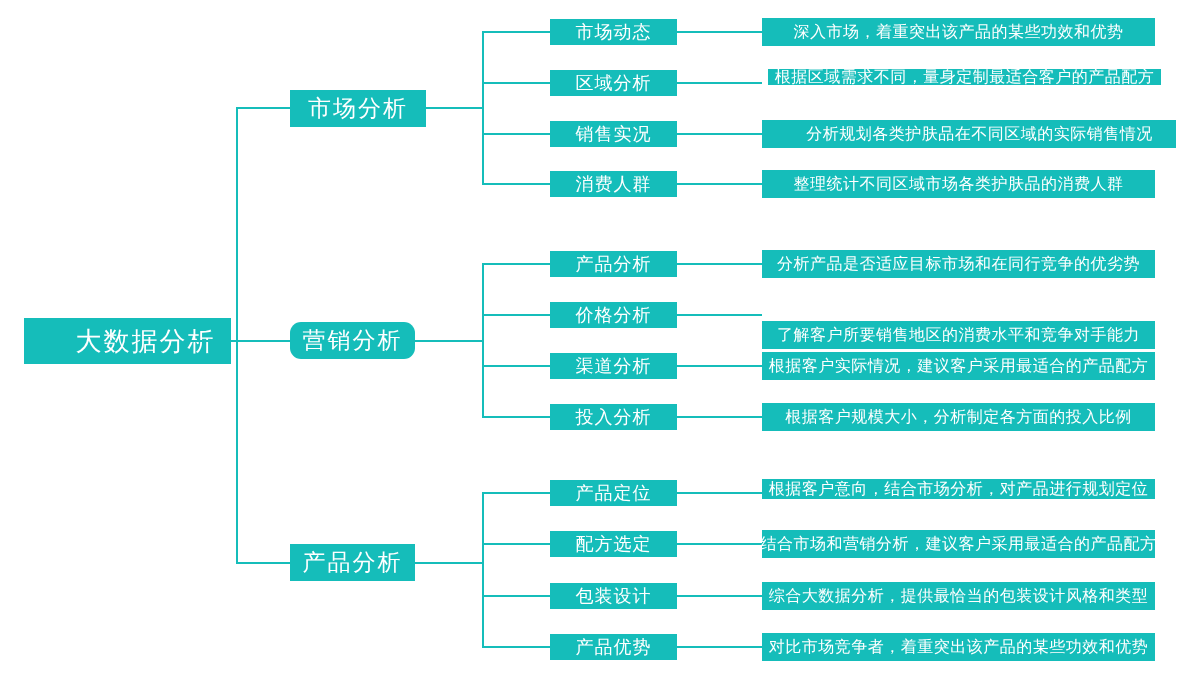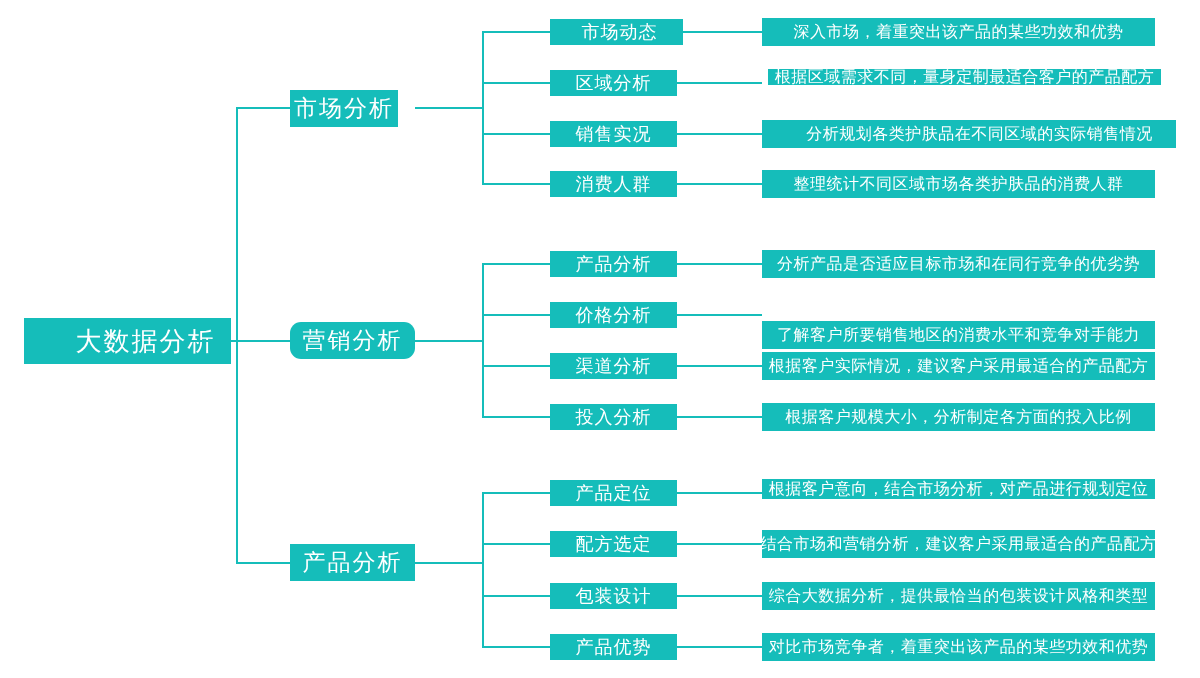--- a/index.html
+++ b/index.html
@@ -39,32 +39,32 @@
 
 <div class="canvas">
 
   <div class="node root" style="left:24px; top:318px; width:171px; height:46px;padding-left:36px;">大数据分析</div>
 
   <div class="line" style="left:188px; top:340px; width:102px; height:2px;"></div>
   <div class="line" style="left:236px; top:107px; width:2px; height:457px;"></div>
   <div class="line" style="left:236px; top:107px; width:54px; height:2px;"></div>
   <div class="line" style="left:236px; top:562px; width:54px; height:2px;"></div>
 
-  <div class="node l2" style="left:290px; top:90px; width:108px; height:37px;">市场分析</div>
+  <div class="node l2" style="left:290px; top:90px; width:136px; height:37px;">市场分析</div>
   <div class="node l2" style="left:290px; top:322px; width:125px; height:37px;border-radius:11px;">营销分析</div>
   <div class="node l2" style="left:290px; top:544px; width:125px; height:37px;">产品分析</div>
 
   <div class="line" style="left:415px; top:107px; width:68px; height:2px;"></div>
   <div class="line" style="left:482px; top:31px; width:2px; height:154px;"></div>
   <div class="line" style="left:482px; top:31px; width:68px; height:2px;"></div>
   <div class="line" style="left:482px; top:82px; width:68px; height:2px;"></div>
   <div class="line" style="left:482px; top:133px; width:68px; height:2px;"></div>
   <div class="line" style="left:482px; top:183px; width:68px; height:2px;"></div>
 
-  <div class="node leaf" style="left:550px; top:19px;  width:127px; height:26px;padding-left:6px;">市场动态</div>
+  <div class="node leaf" style="left:550px; top:19px;  width:127px; height:26px;">市场动态</div>
   <div class="node leaf" style="left:550px; top:70px;  width:127px; height:26px;">区域分析</div>
   <div class="node leaf" style="left:550px; top:121px; width:127px; height:26px;">销售实况</div>
   <div class="node leaf" style="left:550px; top:171px; width:127px; height:26px;">消费人群</div>
 
   <div class="line" style="left:677px; top:31px;  width:85px; height:2px;"></div>
   <div class="line" style="left:677px; top:82px;  width:85px; height:2px;"></div>
   <div class="line" style="left:677px; top:133px; width:85px; height:2px;"></div>
   <div class="line" style="left:677px; top:183px; width:85px; height:2px;"></div>
 
   <div class="node desc" style="left:762px; top:18px;  width:393px; height:28px;">深入市场，着重突出该产品的某些功效和优势</div>

